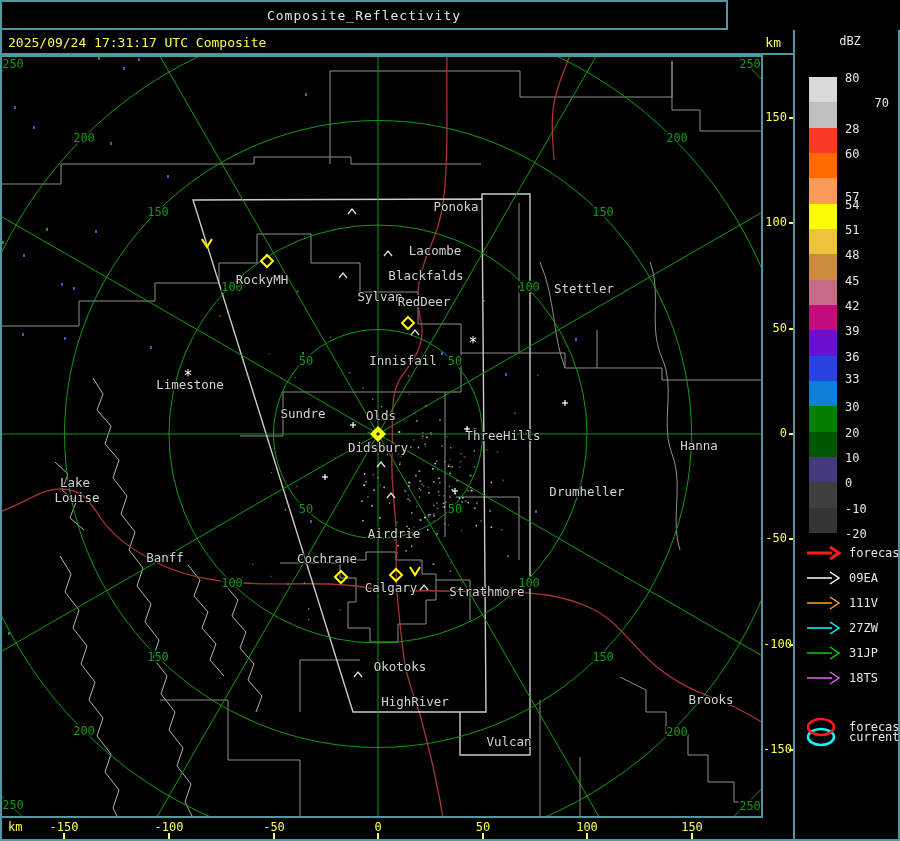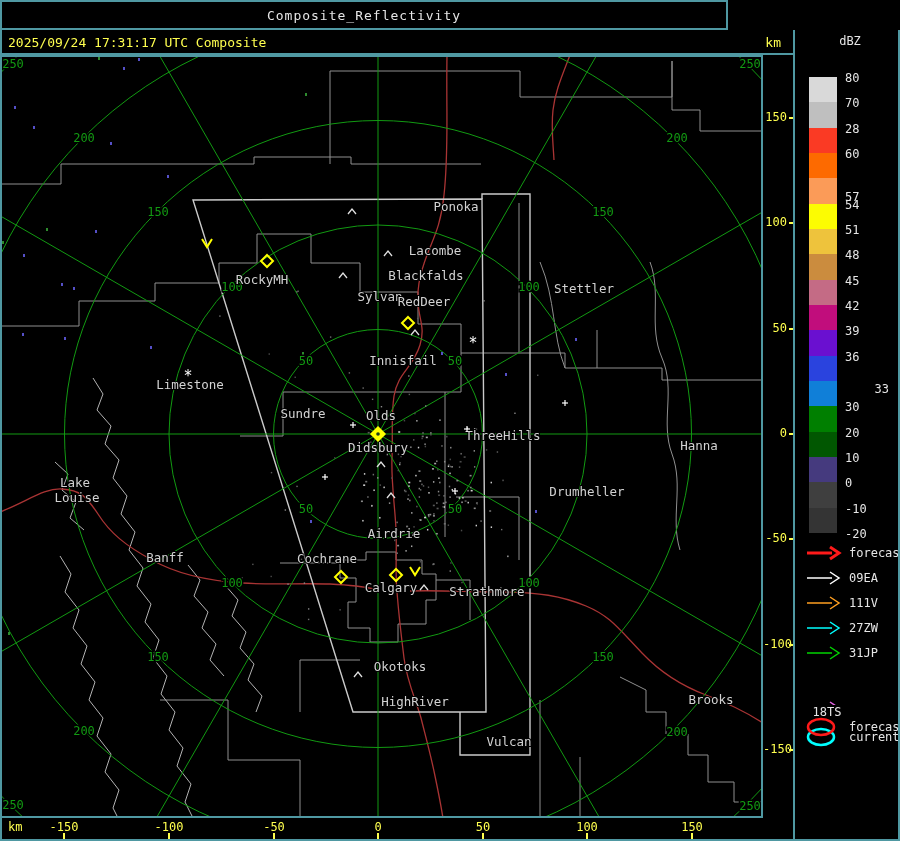--- a/index.html
+++ b/index.html
@@ -468,32 +468,32 @@
         <div class="sw" style="top: 274.97px; height: 25.83px; background: rgb(193, 13, 124);"></div>
         <div class="sw" style="top: 300.3px; height: 25.83px; background: rgb(106, 16, 208);"></div>
         <div class="sw" style="top: 325.63px; height: 25.83px; background: rgb(42, 67, 222);"></div>
         <div class="sw" style="top: 350.96px; height: 25.83px; background: rgb(16, 127, 216);"></div>
         <div class="sw" style="top: 376.29px; height: 25.83px; background: rgb(0, 127, 0);"></div>
         <div class="sw" style="top: 401.62px; height: 25.83px; background: rgb(1, 87, 1);"></div>
         <div class="sw" style="top: 426.95px; height: 25.83px; background: rgb(69, 58, 126);"></div>
         <div class="sw" style="top: 452.28px; height: 25.83px; background: rgb(63, 63, 63);"></div>
         <div class="sw" style="top: 477.61px; height: 25.83px; background: rgb(52, 52, 52);"></div>
         <div class="cl" style="top: 41px;">80</div>
-        <div class="cl" style="top: 66.33px;">70</div>
+        <div class="cl" style="top: 66.33px; text-align: right;">70</div>
         <div class="cl" style="top: 91.66px;">28</div>
         <div class="cl" style="top: 116.99px;">60</div>
         <div class="cl" style="top: 160px;">57</div>
         <div class="cl" style="top: 167.65px;">54</div>
         <div class="cl" style="top: 192.98px;">51</div>
         <div class="cl" style="top: 218.31px;">48</div>
         <div class="cl" style="top: 243.64px;">45</div>
         <div class="cl" style="top: 268.97px;">42</div>
         <div class="cl" style="top: 294.3px;">39</div>
         <div class="cl" style="top: 319.63px;">36</div>
-        <div class="cl" style="top: 352px; text-align: right;">33</div>
+        <div class="cl" style="top: 342px;">33</div>
         <div class="cl" style="top: 370.29px;">30</div>
         <div class="cl" style="top: 395.62px;">20</div>
         <div class="cl" style="top: 420.95px;">10</div>
         <div class="cl" style="top: 446.28px;">0</div>
         <div class="cl" style="top: 471.61px;">-10</div>
         <div class="cl" style="top: 496.94px;">-20</div>
       </div>
     <div id="legend">
         <div class="lg-row" style="top: 512px;">
           <svg width="38" height="22">
@@ -523,21 +523,21 @@
           </svg>
           <span>27ZW</span>
         </div>
         <div class="lg-row" style="top: 612px;">
           <svg width="38" height="22">
             <line x1="2" y1="11" x2="27" y2="11" stroke="#00d400" stroke-width="1.5"></line>
             <path d="M25,5 L34,11 L25,17" fill="none" stroke="#00d400" stroke-width="1.5"></path>
           </svg>
           <span>31JP</span>
         </div>
-        <div class="lg-row" style="top: 667px; flex-direction: column;">
+        <div class="lg-row" style="top: 637px;">
           <svg width="38" height="22">
             <line x1="2" y1="11" x2="27" y2="11" stroke="#e564e5" stroke-width="1.5"></line>
             <path d="M25,5 L34,11 L25,17" fill="none" stroke="#e564e5" stroke-width="1.5"></path>
           </svg>
           <span>18TS</span>
         </div>
         <div class="lg-row" style="top: 696px;">
           <svg width="38" height="22">
             <ellipse cx="16" cy="11" rx="13" ry="8" fill="none" stroke="#00ffff" stroke-width="2.5"></ellipse>
           </svg>

